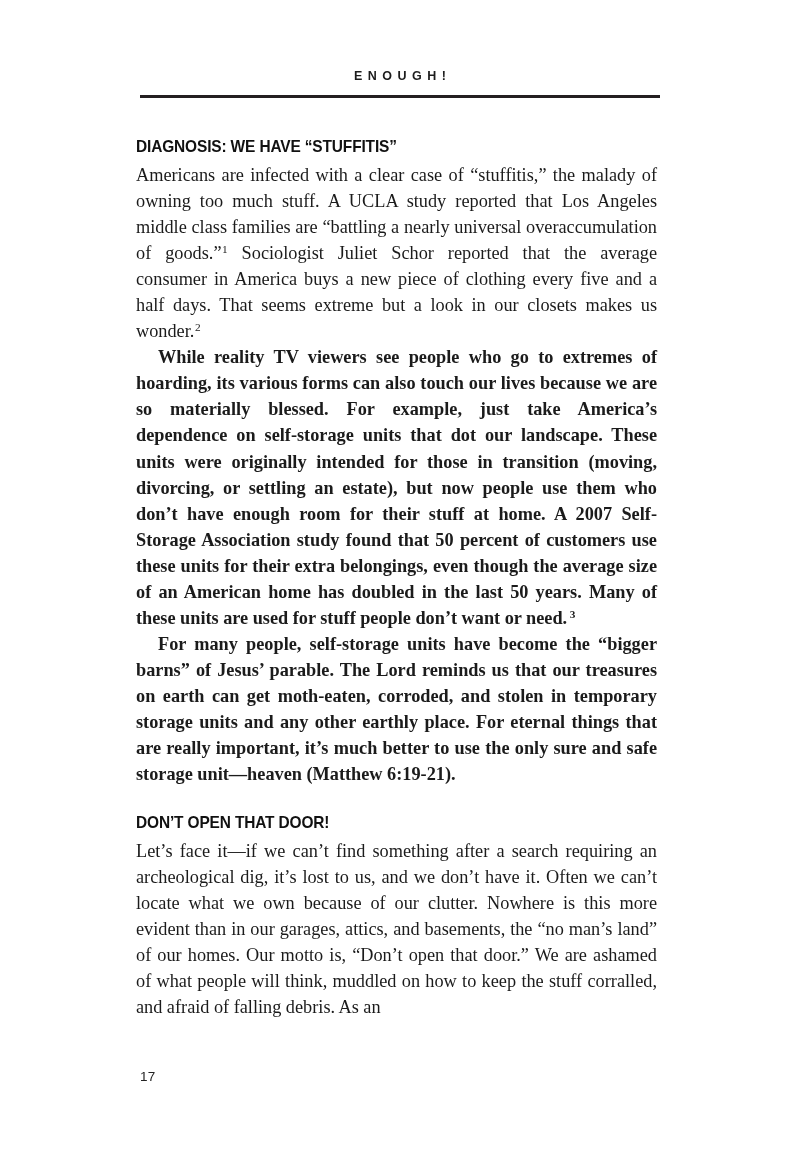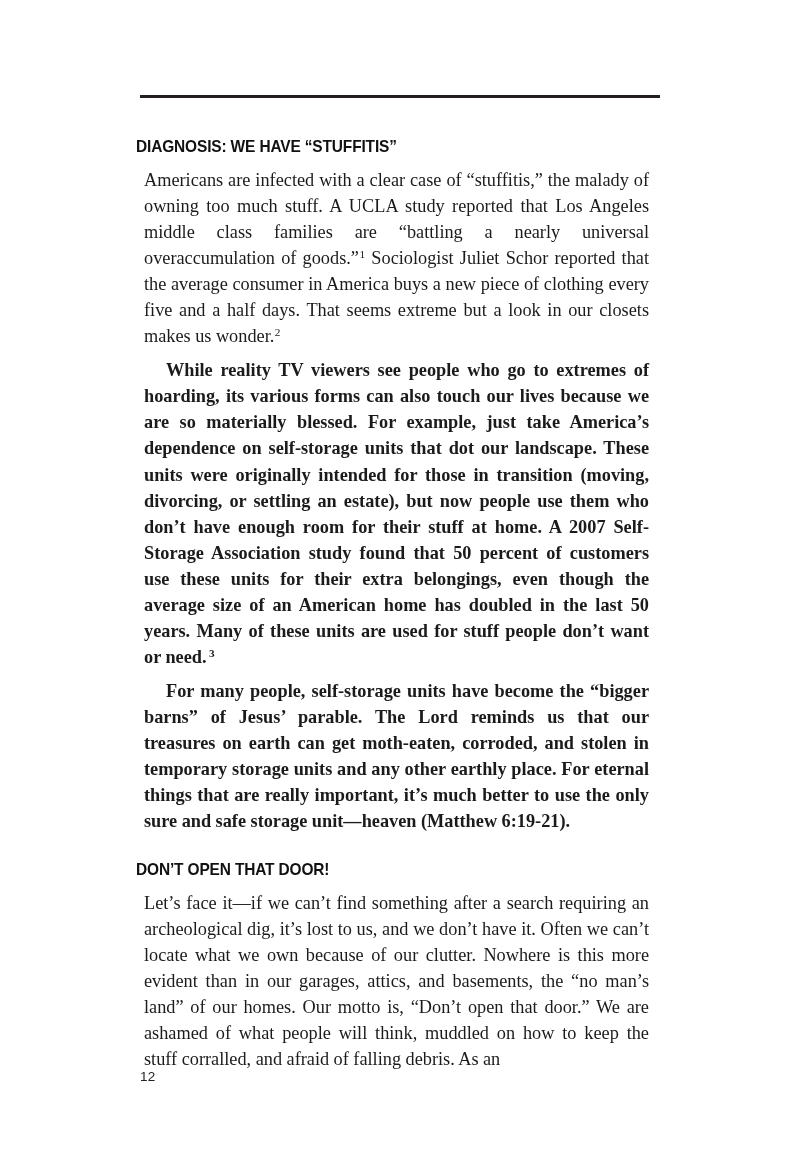--- a/index.html
+++ b/index.html
@@ -69,21 +69,21 @@
     color: #111111;
     transform: scaleX(0.955);
     transform-origin: left center;
   }
 
   h2.section-head.second {
     margin-top: 22px;
   }
 
   p.body {
-    margin: 8px;
+    margin: 0;
     padding: 0;
     font-size: 18.3px;
     line-height: 26.05px;
     text-align: justify;
     text-justify: inter-word;
     color: #1b1b1b;
     hyphens: none;
     word-spacing: -0.1px;
   }
 
@@ -113,27 +113,28 @@
     font-weight: normal;
     color: #232323;
     letter-spacing: 0.2px;
   }
 </style>
 </head>
 <body>
 
 <div class="page">
 
+  <div class="running-head">ENOUGH!</div>
 
   <div class="head-rule"></div>
 
   <div class="column" id="column">
       <h2 class="section-head">DIAGNOSIS: WE HAVE “STUFFITIS”</h2>
       <p class="body"><span>Americans are infected with a clear case of “stuffitis,” the malady of owning too much stuff. A UCLA study reported that Los Angeles middle class families are “battling a nearly universal overaccumulation of goods.”</span><sup class="fn">1</sup><span> Sociologist Juliet Schor reported that the average consumer in America buys a new piece of clothing every five and a half days. That seems extreme but a look in our closets makes us wonder.</span><sup class="fn">2</sup></p>
       <p class="body indent"><span>While reality TV viewers see people who go to extremes of hoarding, its various forms can also touch our lives because we are so materially blessed. For example, just take America’s dependence on self-storage units that dot our landscape. These units were originally intended for those in transition (moving, divorcing, or settling an estate), but now people use them who don’t have enough room for their stuff at home. A 2007 Self-Storage Association study found that 50 percent of customers use these units for their extra belongings, even though the average size of an American home has doubled in the last 50 years. Many of these units are used for stuff people don’t want or need.</span><sup class="fn spaced">3</sup></p>
       <p class="body indent"><span>For many people, self-storage units have become the “bigger barns” of Jesus’ parable. The Lord reminds us that our treasures on earth can get moth-eaten, corroded, and stolen in temporary storage units and any other earthly place. For eternal things that are really important, it’s much better to use the only sure and safe storage unit—heaven (Matthew 6:19-21).</span></p>
       <h2 class="section-head second">DON’T OPEN THAT DOOR!</h2>
       <p class="body"><span>Let’s face it—if we can’t find something after a search requiring an archeological dig, it’s lost to us, and we don’t have it. Often we can’t locate what we own because of our clutter. Nowhere is this more evident than in our garages, attics, and basements, the “no man’s land” of our homes. Our motto is, “Don’t open that door.” We are ashamed of what people will think, muddled on how to keep the stuff corralled, and afraid of falling debris. As an</span></p>
     </div>
 
-  <div class="folio">12</div>
+  <div class="folio">17</div>
 
 </div>
 
 </body></html>

